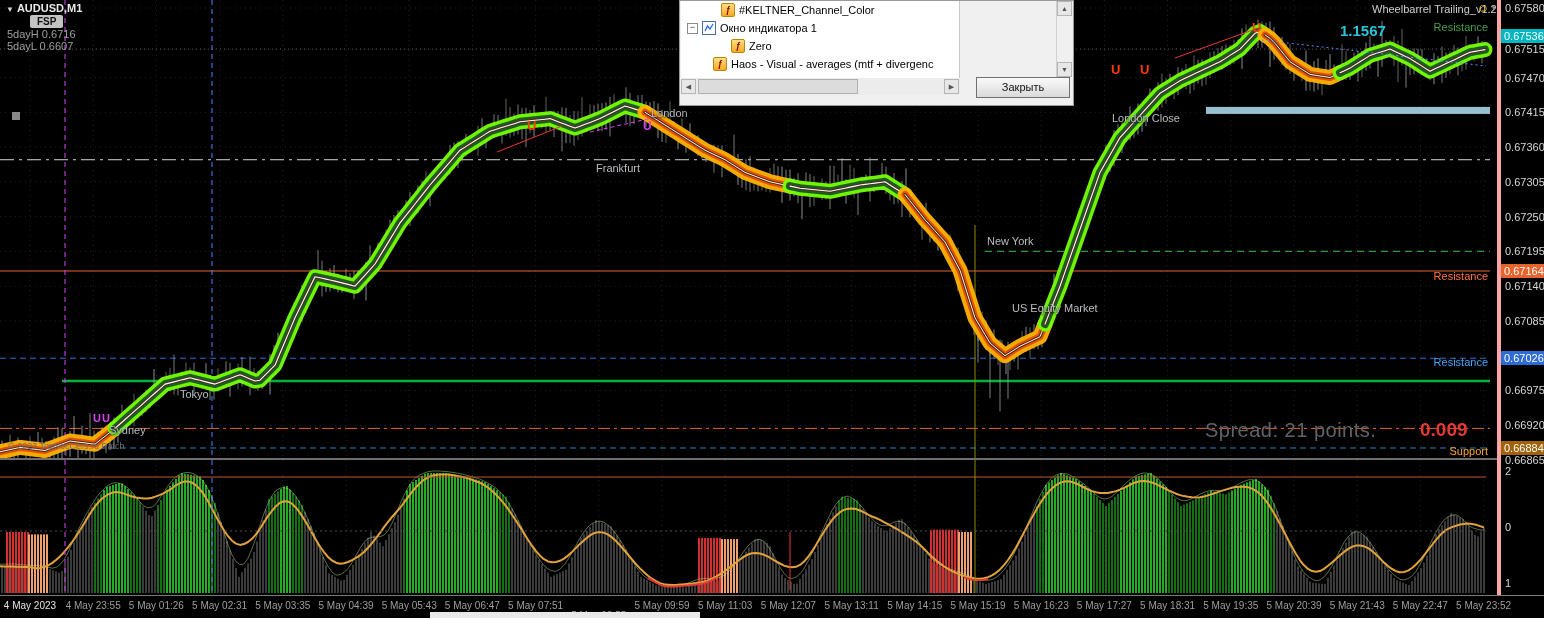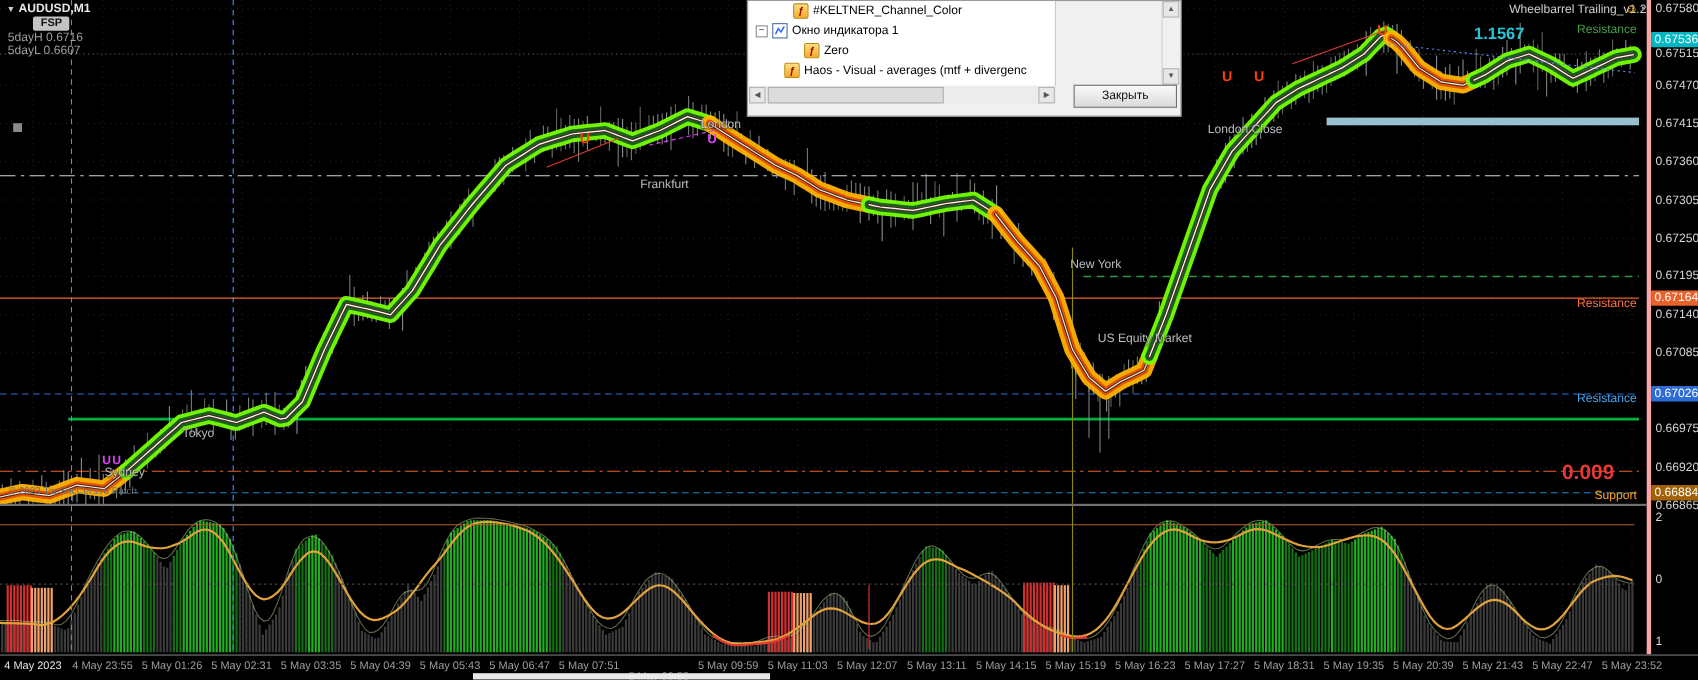--- a/index.html
+++ b/index.html
@@ -13,21 +13,21 @@
   .pbadge{position:absolute;left:0;font-size:11px;color:#fff;padding:1px 3px;border-radius:1px;
           white-space:nowrap;line-height:12px;}
   #time-axis{position:absolute;left:0;top:595px;width:1544px;height:23px;background:#000;
              border-top:1px solid #7a7a7a;}
   .ttick{position:absolute;top:4px;width:74px;margin-left:-37px;text-align:center;font-size:10px;
          color:#9e9e9e;white-space:nowrap;}
   .ttick.first{color:#e3e3e3;}
   
   #panel-sep{position:absolute;left:0;top:458px;width:1497px;height:2px;background:#6f6f6f;}
   
-  .session{position:absolute;color:#b9bdc2;font-size:11px;white-space:nowrap;text-shadow:0 1px 2px #000;}
+  .session{position:absolute;color:#b9bdc2;font-size:11px;white-space:nowrap;text-shadow:0 1px 2px #000;margin-left:14px;}
   .side-label{position:absolute;font-size:11px;white-space:nowrap;}
   #symbol-block{position:absolute;left:6px;top:2px;color:#e8e8e8;font-size:11px;font-weight:bold;}
   #symbol-block .tri{font-size:8px;color:#cfcfcf;margin-right:3px;font-weight:normal;}
   #fsp-badge{position:absolute;left:30px;top:15px;background:#c3c3c3;color:#111;font-size:10px;
              font-weight:bold;padding:1px 7px;border-radius:2px;}
   .fiveday{position:absolute;left:7px;font-size:11px;color:#9e9e9e;}
   #ea-title{position:absolute;left:1372px;top:3px;font-size:11px;color:#cfcfcf;}
   .ea-icon{position:absolute;top:1px;font-size:12px;}
   #ind-value{position:absolute;left:1340px;top:22px;font-size:15px;font-weight:600;color:#26c6da;}
   #spread-text{position:absolute;left:1205px;top:419px;font-size:20px;color:#5f6368;letter-spacing:.5px;}
@@ -1168,20 +1168,21 @@
   <div id="fsp-badge">FSP</div>
   <div class="fiveday" style="top:28px">5dayH 0.6716</div>
   <div class="fiveday" style="top:40px">5dayL 0.6607</div>
   <div id="object-handle"></div>
 
   <div id="ea-title">Wheelbarrel Trailing_v1.2</div>
   <div class="ea-icon" style="left:1477px;color:#ffc107">☺</div>
   <div class="ea-icon" style="left:1489px;color:#9e9e9e">◔</div>
   <div id="ind-value">1.1567</div>
 
+  <div id="spread-text">Spread: 21 points.</div>
   <div id="spread-value">0.009</div>
   <div id="copyright">© 2023 TopSocCers.ru Patch</div>
 
   <div id="sessions-layer">
       <div class="session" style="left: 95px; top: 424px;">Sydney</div>
       <div class="session" style="left: 166px; top: 388px;">Tokyo</div>
       <div class="session" style="left: 582px; top: 162px;">Frankfurt</div>
       <div class="session" style="left: 637px; top: 107px;">London</div>
       <div class="session" style="left: 925px; top: 235px; padding-left: 48px;">New York</div>
       <div class="session" style="left: 998px; top: 302px;">US Equity Market</div>

